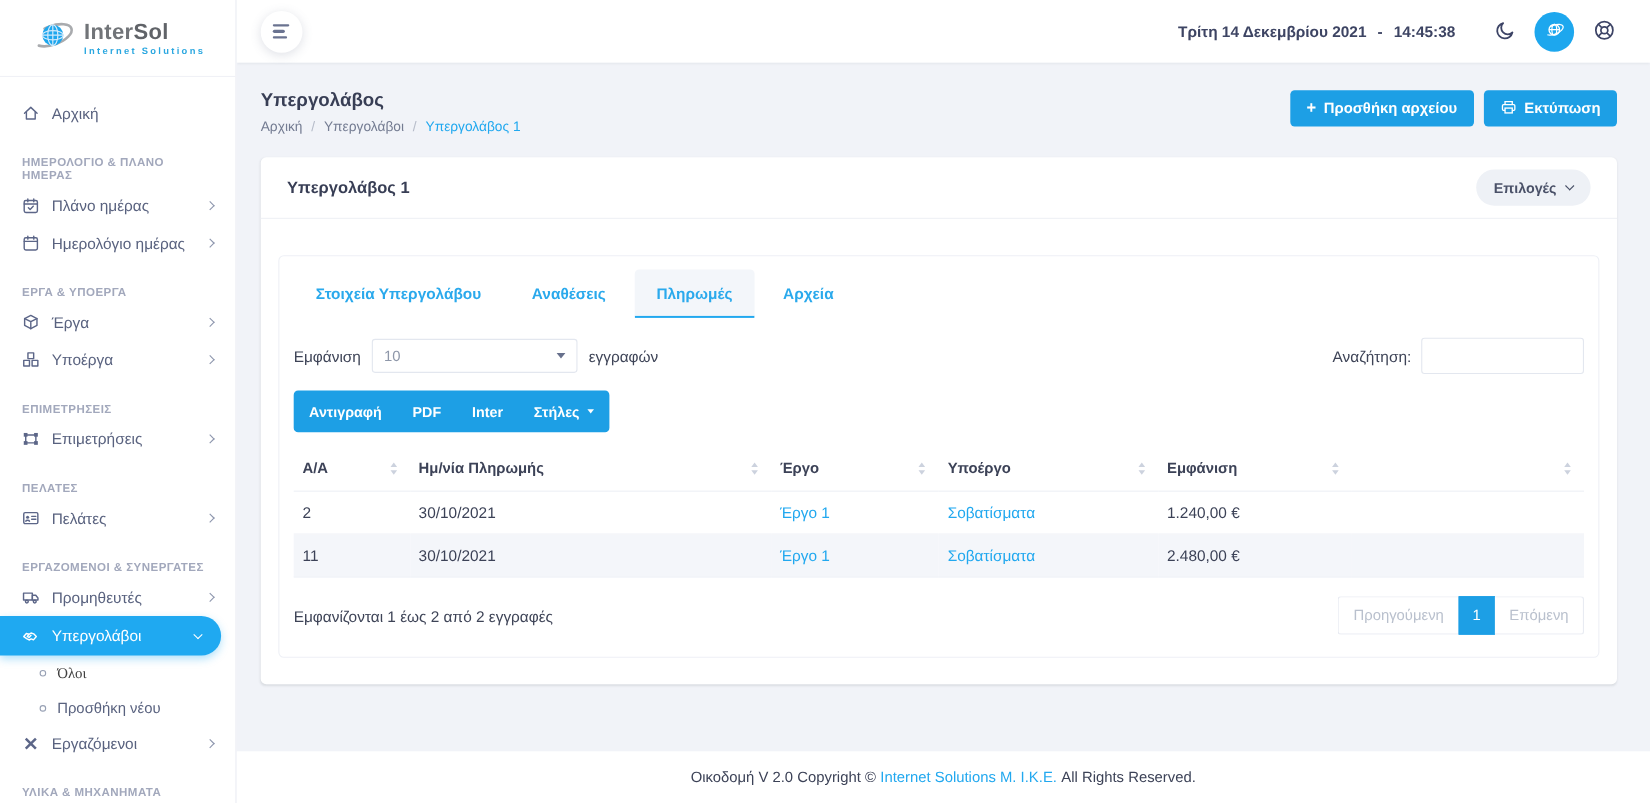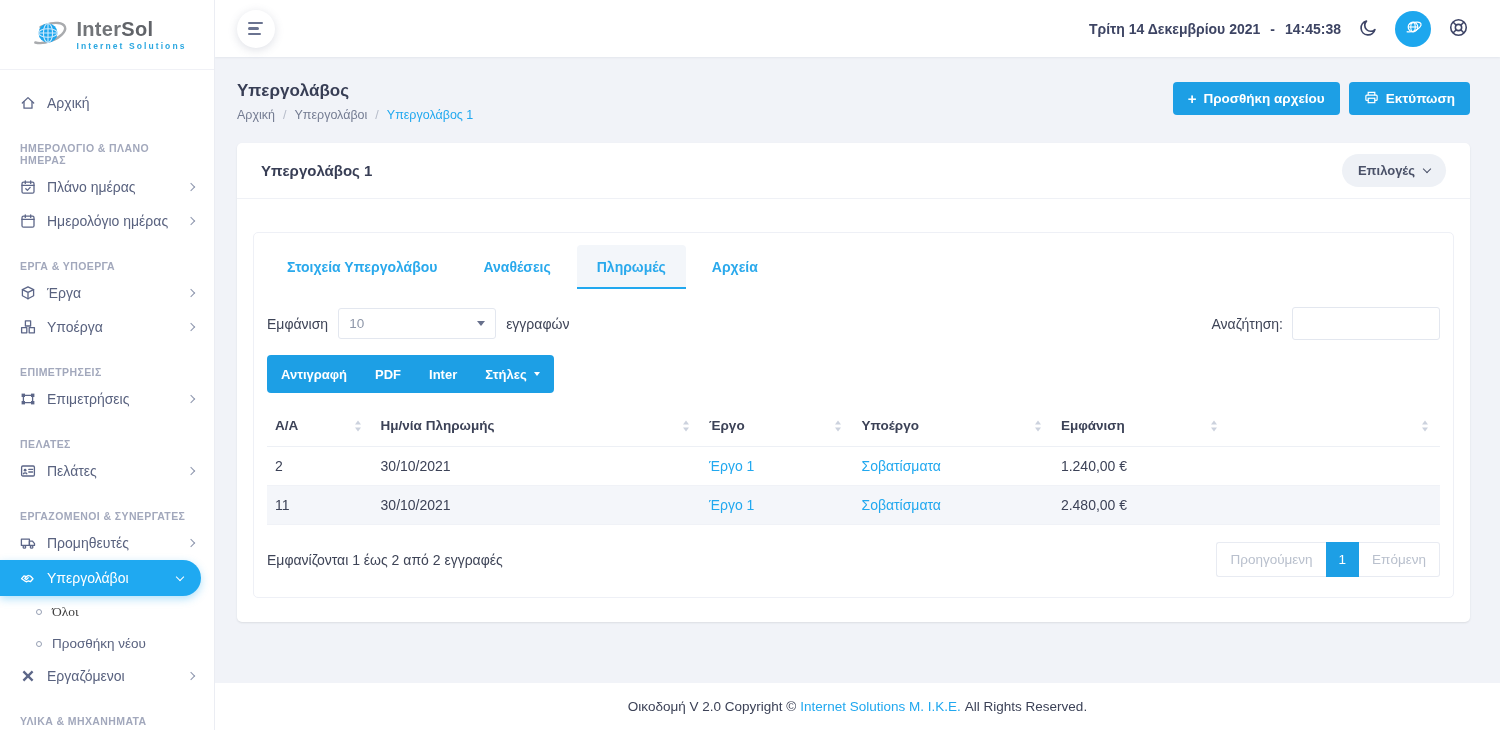--- a/index.html
+++ b/index.html
@@ -42,21 +42,21 @@
             display:flex; align-items:center; justify-content:space-between; padding:0 24px 0 22px;
             box-shadow:0 1px 2px rgba(60,70,90,.07); z-index:5; }
   .hamburger { width:38px; height:38px; border-radius:50%; background:#fff;
                box-shadow:0 2px 10px rgba(90,100,130,.20); display:flex; flex-direction:column;
                justify-content:center; gap:3px; padding-left:11px; cursor:pointer; border:none; }
   .hamburger i { display:block; height:2.4px; background:#6a7390; border-radius:2px; }
   .hamburger i:nth-child(1){ width:15px; }
   .hamburger i:nth-child(2){ width:11px; }
   .hamburger i:nth-child(3){ width:13px; }
   .top-right { display:flex; align-items:center; gap:9px; }
-  .datetime { display:flex; gap:10px; font-size:14px; font-weight:bold; color:#3d4463; }
+  .datetime { display:flex; gap:10px; font-size:14px; font-weight:bold; color:#3d4463; margin-right:18px; }
   .icon-btn { width:36px; height:36px; border-radius:50%; display:flex; align-items:center;
               justify-content:center; color:#3d4466; cursor:pointer; border:none; background:transparent; }
   .icon-btn.brand-btn { background:#1da7ee; }
   
   .main { position:absolute; left:215px; right:0; top:57px; bottom:47px; background:#f1f3f8;
           padding:20px 30px 0 22px; }
   .page-head { display:flex; justify-content:space-between; align-items:flex-start; }
   .page-title { font-size:17px; font-weight:bold; color:#383e55; margin:4px 0 7px; }
   .breadcrumb { display:flex; gap:8px; font-size:12.5px; color:#747c92; }
   .breadcrumb .sep { color:#b6bcc9; }
@@ -78,21 +78,21 @@
   .card-body { padding:33px 16px 24px; }
   .tab-box { border:1px solid #eef0f6; border-radius:5px; padding:12px 13px 20px; }
   .tabs { display:flex; gap:6px; }
   .tab { color:#2aa9ec; font-size:14px; font-weight:bold; padding:14px 20px 12px;
          border-bottom:2.5px solid transparent; border-radius:4px 4px 0 0; cursor:pointer;
          background:transparent; border-top:none; border-left:none; border-right:none; font-family:inherit; }
   .tab.active { background:#f3f6fa; border-bottom:2.5px solid #21a8ef; }
   
   .controls { display:flex; justify-content:space-between; align-items:center; margin-top:18px; }
   .length { display:flex; align-items:center; gap:10px; font-size:14px; color:#3e4457; }
-  .select { width:158px; height:31px; border:1px solid #e3e7ef; border-radius:3px; background:#fff;
+  .select { width:187px; height:31px; border:1px solid #e3e7ef; border-radius:3px; background:#fff;
             display:flex; align-items:center; justify-content:space-between; padding:0 10px;
             color:#8e97a9; font-size:13.5px; cursor:pointer; }
   .caret { width:0; height:0; border-left:4px solid transparent; border-right:4px solid transparent;
            border-top:5px solid #67708c; }
   .search { display:flex; align-items:center; gap:9px; font-size:14px; color:#3e4457; }
   .search input { width:148px; height:33px; border:1px solid #e3e7ef; border-radius:3px; background:#fff;
                   outline:none; padding:0 9px; font-size:14px; color:#3e4457; font-family:inherit; }
   .btn-group { display:inline-flex; align-items:center; background:#1d9fe5; border-radius:4px;
                height:38px; margin-top:15px; }
   .gbtn { color:#fff; font-size:13px; font-weight:bold; padding:0 14px; height:100%;

